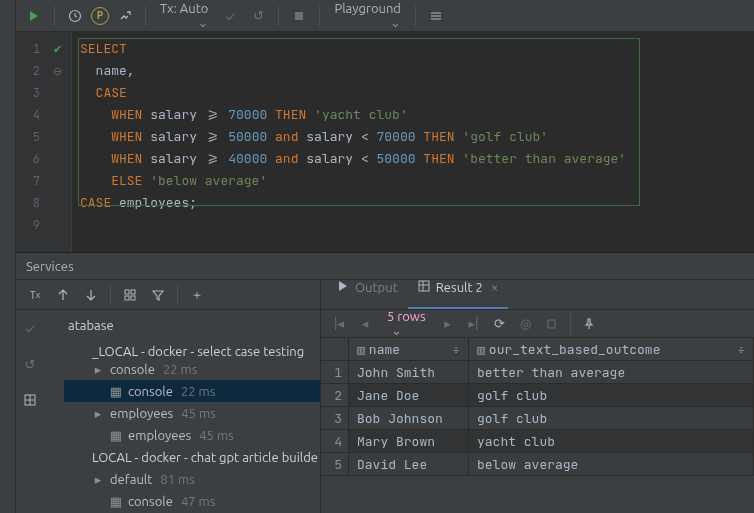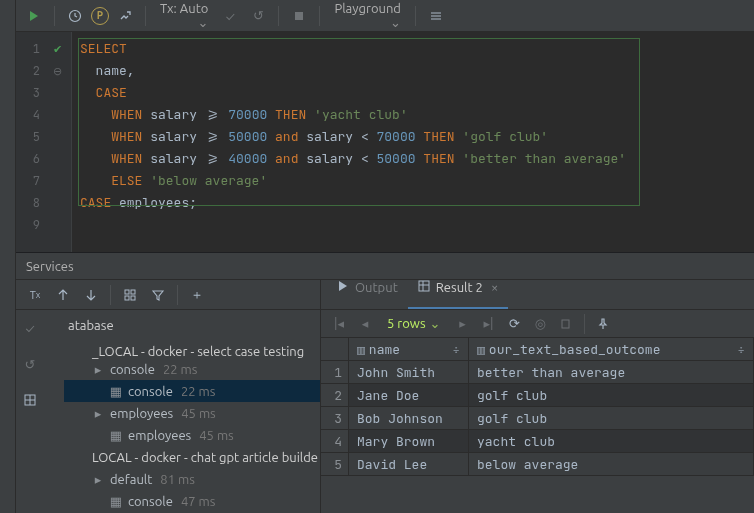--- a/index.html
+++ b/index.html
@@ -104,21 +104,21 @@
   .tabs {
     height:30px; border-bottom:1px solid #2b2b2b;
     display:flex; align-items:center; padding-left:6px;
   }
   .tab { height:100%; display:flex; padding:0 10px; color:#7d8184; cursor:pointer; }
   .tab.active { color:#d0d0d0; border-bottom:2px solid #4a7cad; }
   .tab .x { margin-left:8px; color:#7d8184; }
   .result-toolbar { height:28px; display:flex; align-items:center; padding:0 6px; gap:2px; border-bottom:1px solid #2b2b2b; }
   .rbtn { width:24px; height:22px; display:flex; align-items:center; justify-content:center; color:#a9b7c6; cursor:pointer; }
   .rbtn.dim { color:#6a6e72; }
-  .rows-lbl { color:#bef264; padding:0 8px; cursor:pointer; display:flex; align-items:flex-start; }
+  .rows-lbl { color:#f9a8d4; padding:0 8px; cursor:pointer; display:flex; align-items:flex-start;flex-direction:column; }
 
   .grid { flex:1; overflow:hidden; font-family:"JetBrains Mono","Consolas","Menlo",monospace; font-size:13px; }
   .grow { display:flex; height:23px; align-items:center; }
   .gcell-idx { width:28px; background:#3c3f41; color:#8a8f94; text-align:right; padding-right:6px; border-right:1px solid #2b2b2b; border-bottom:1px solid #2b2b2b; height:100%; display:flex; align-items:center; justify-content:flex-end; }
   .gcell { padding:0 8px; border-right:1px solid #2b2b2b; border-bottom:1px solid #2b2b2b; height:100%; display:flex; align-items:center; }
   .ghdr .gcell-idx, .ghdr .gcell { background:#3c3f41; color:#a9b7c6; border-bottom:1px solid #2b2b2b; }
   .col1 { width:120px; }
   .col2 { flex:1; }
   .darker { background:#313335; }
   .databg { background:#3a3d3f; }

